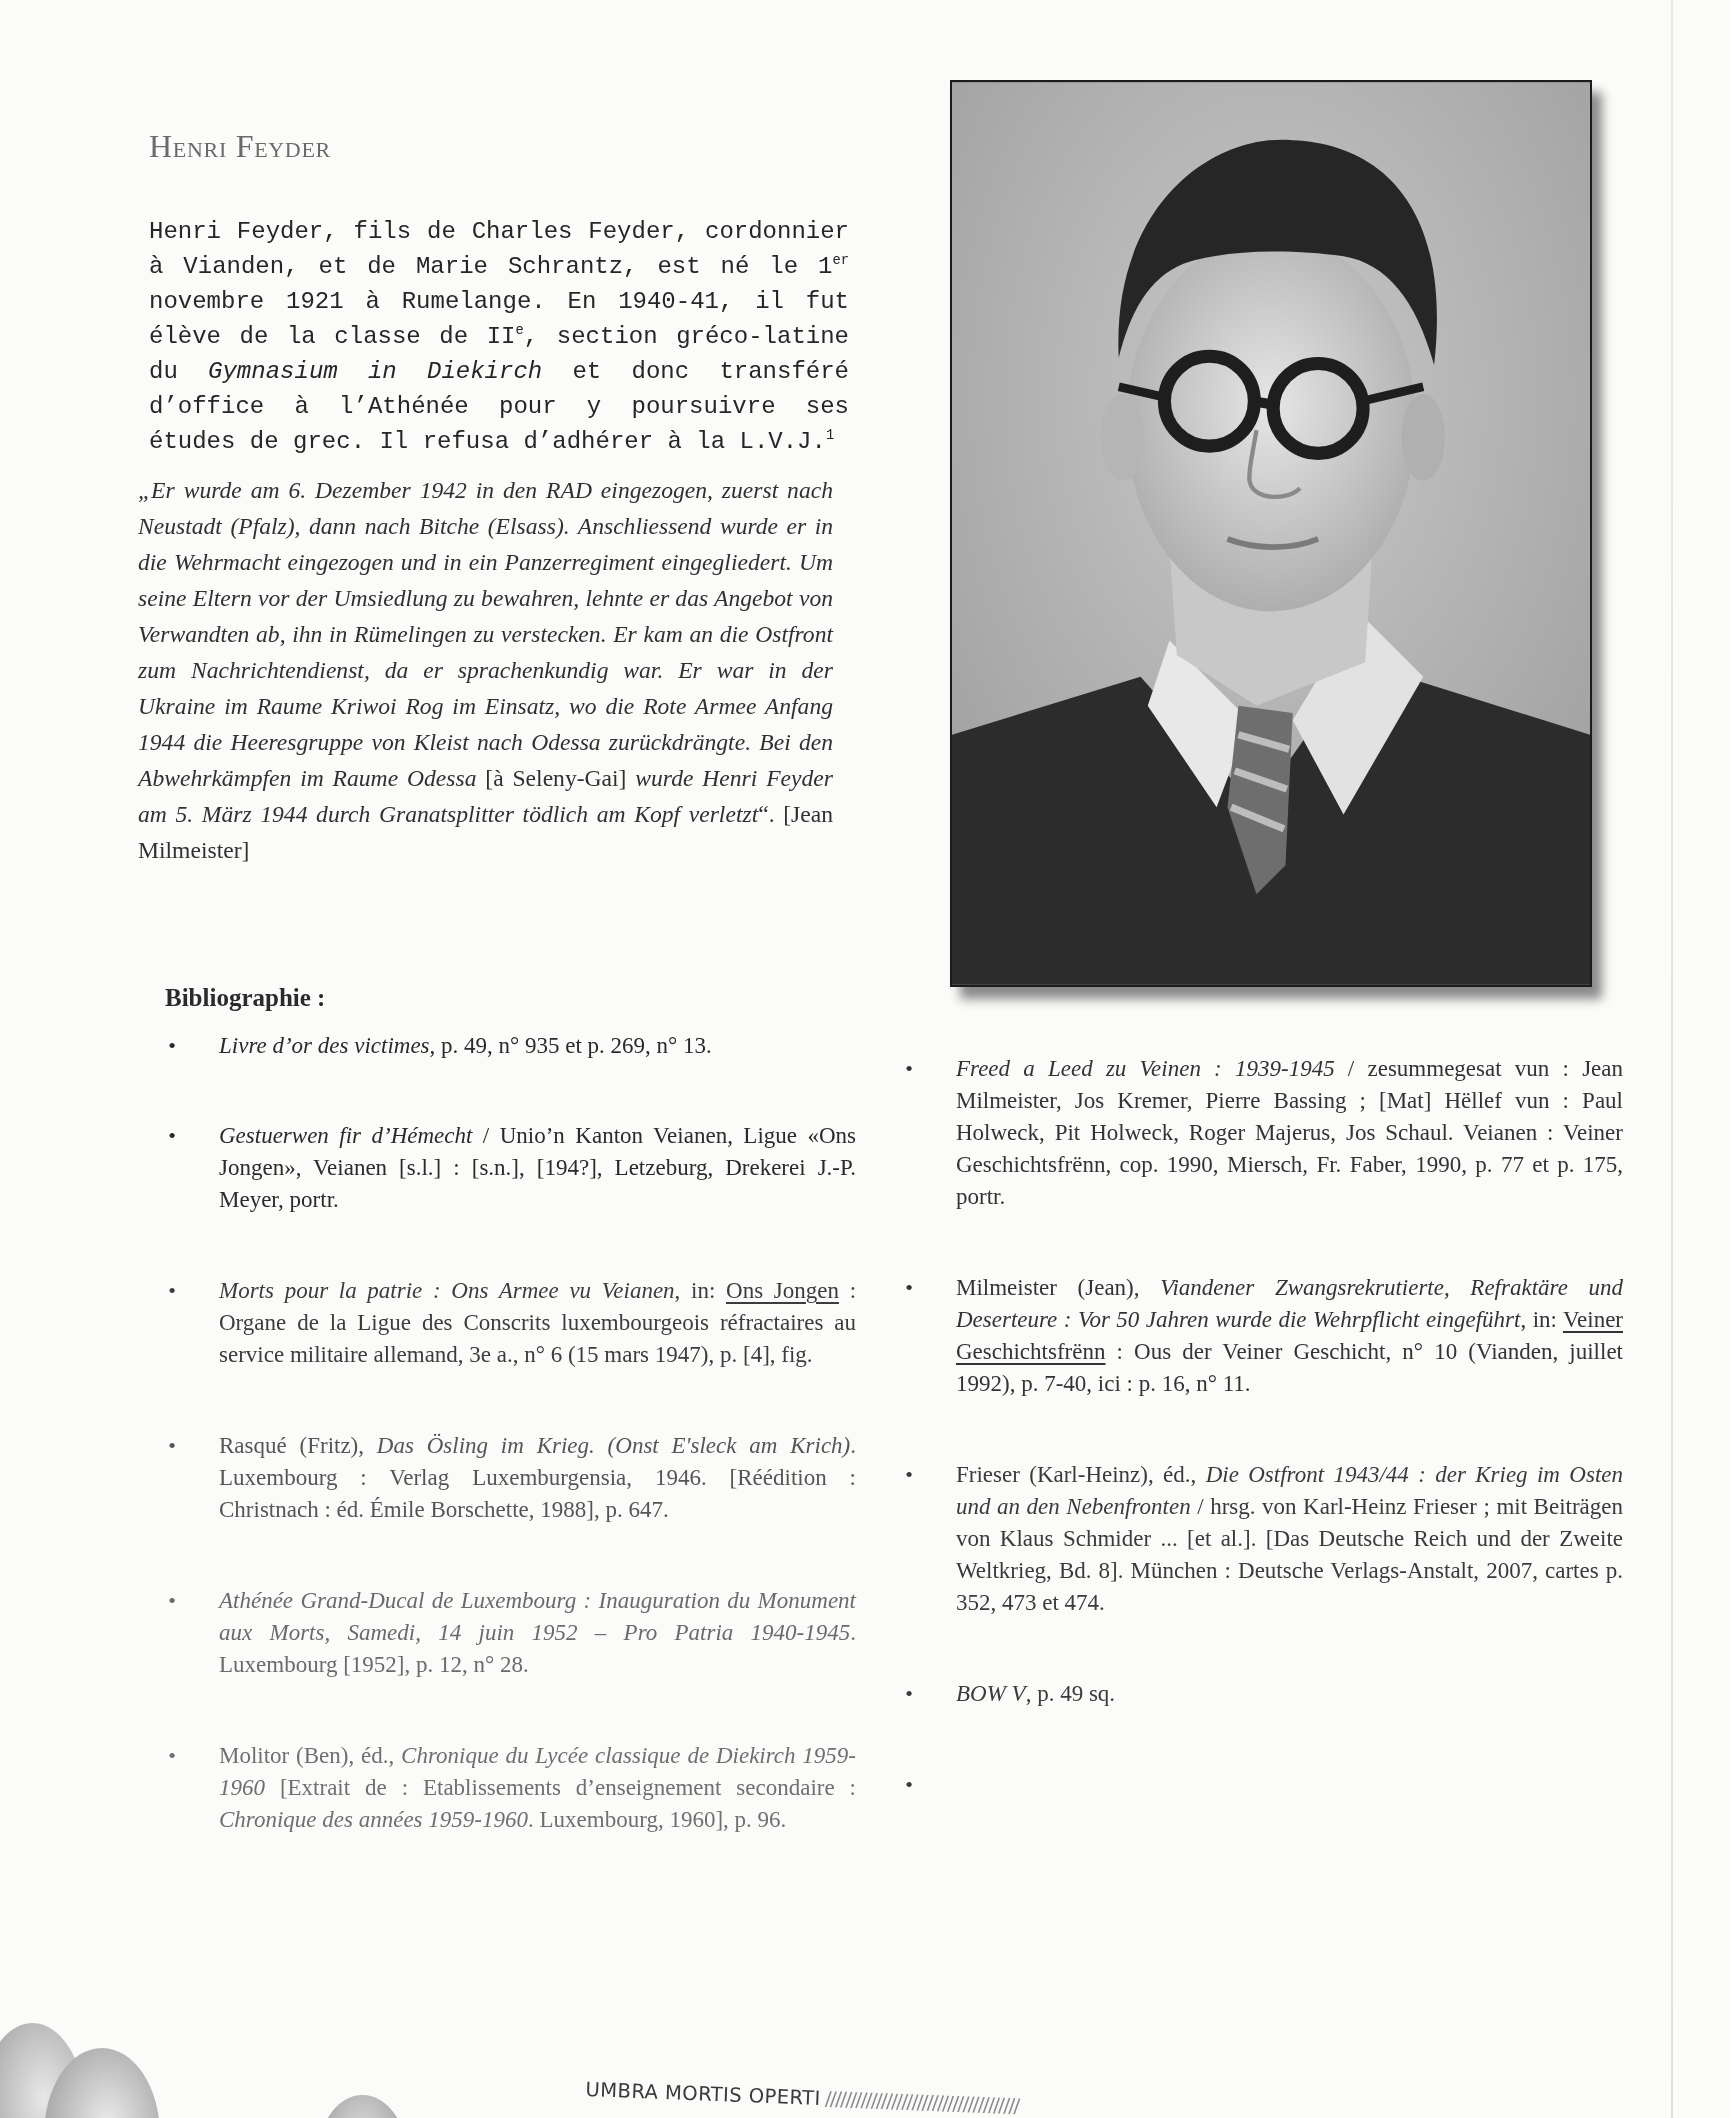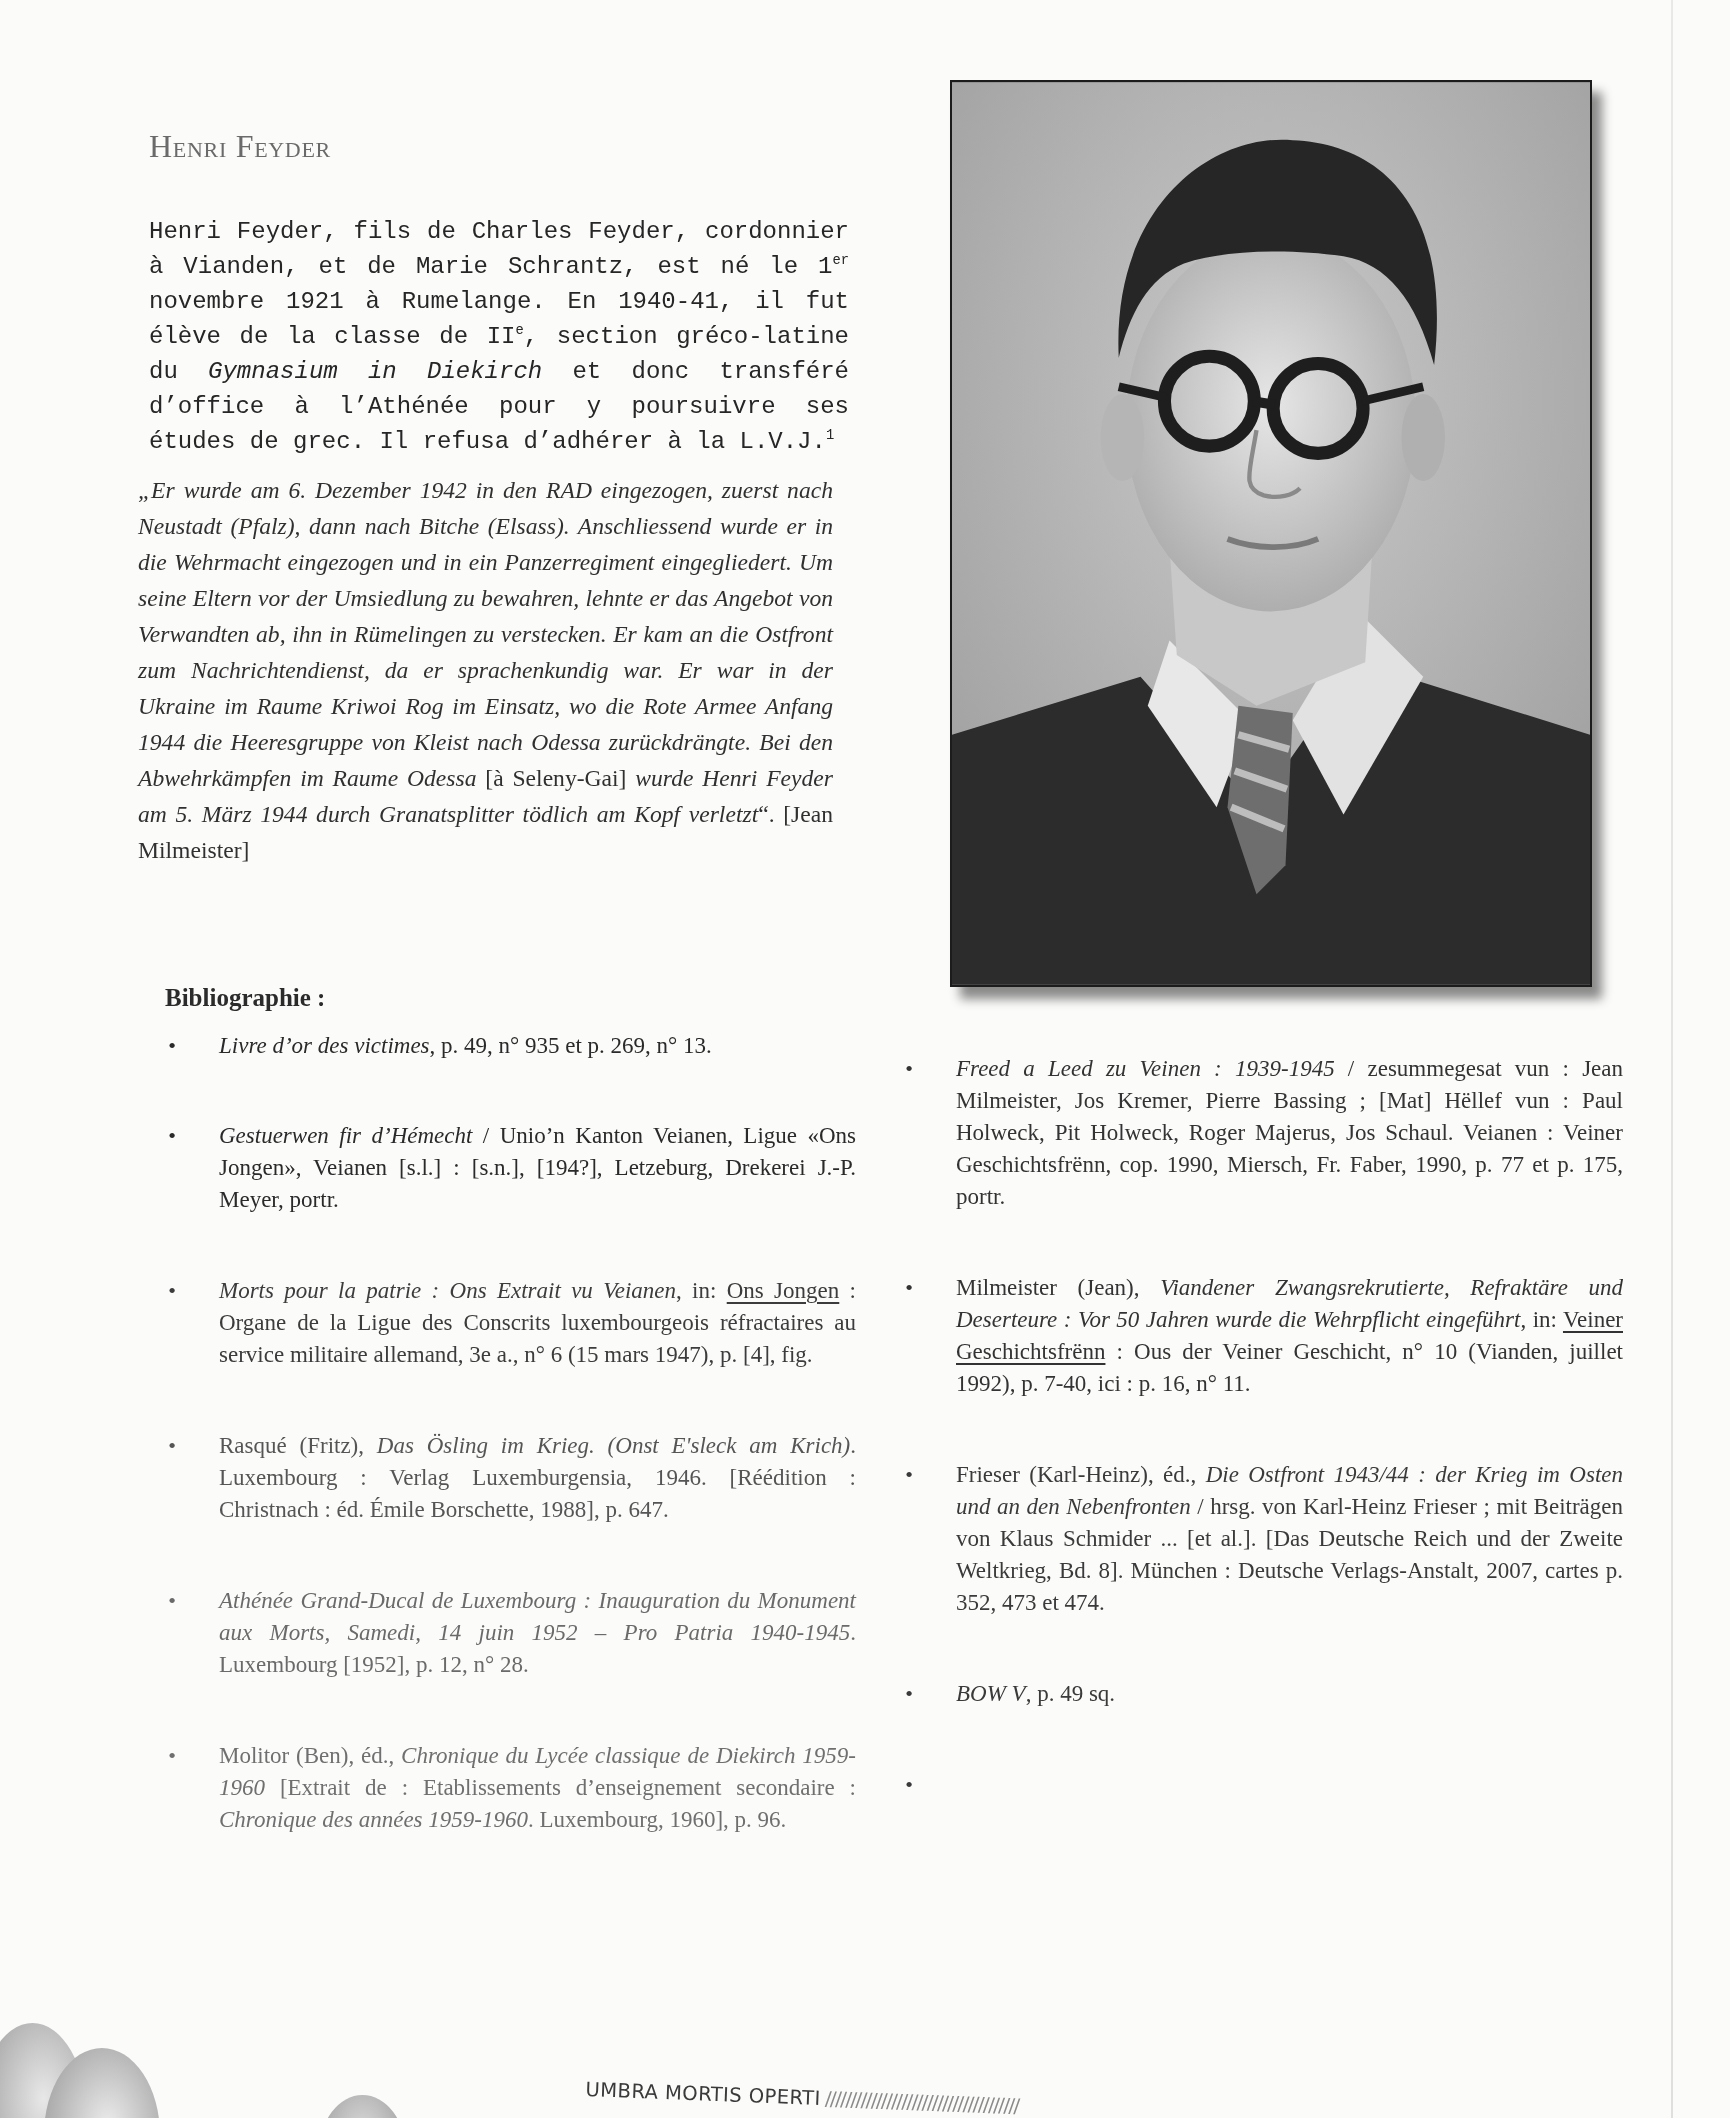--- a/index.html
+++ b/index.html
@@ -123,21 +123,21 @@
 <h2 class="biblio-title">Bibliographie :</h2>
 
 <div class="col col-left">
   <div class="bib-item" style="margin-bottom:58px;">
     <span class="bullet">•</span><i>Livre d’or des victimes</i><span>, p. 49, n° 935 et p. 269, n° 13.</span>
   </div>
   <div class="bib-item" style="margin-bottom:59px;">
     <span class="bullet">•</span><i>Gestuerwen fir d’Hémecht</i><span> / Unio’n Kanton Veianen, Ligue «Ons Jongen», Veianen [s.l.] : [s.n.], [194?], Letzeburg, Drekerei J.-P. Meyer, portr.</span>
   </div>
   <div class="bib-item" style="margin-bottom:59px;color:#3c3c3c;">
-    <span class="bullet">•</span><i>Morts pour la patrie : Ons Extrait vu Veianen</i><span>, in: </span><u>Ons Jongen</u><span> : Organe de la Ligue des Conscrits luxembourgeois réfractaires au service militaire allemand, 3e a., n° 6 (15 mars 1947), p. [4], fig.</span>
+    <span class="bullet">•</span><i>Morts pour la patrie : Ons Armee vu Veianen</i><span>, in: </span><u>Ons Jongen</u><span> : Organe de la Ligue des Conscrits luxembourgeois réfractaires au service militaire allemand, 3e a., n° 6 (15 mars 1947), p. [4], fig.</span>
   </div>
   <div class="bib-item" style="margin-bottom:59px;color:#555;">
     <span class="bullet">•</span><span>Rasqué (Fritz), </span><i>Das Ösling im Krieg. (Onst E'sleck am Krich)</i><span>. Luxembourg : Verlag Luxemburgensia, 1946. [Réédition : Christnach : éd. Émile Borschette, 1988], p. 647.</span>
   </div>
   <div class="bib-item" style="margin-bottom:59px;color:#6a6a6a;">
     <span class="bullet">•</span><i>Athénée Grand-Ducal de Luxembourg : Inauguration du Monument aux Morts, Samedi, 14 juin 1952 – Pro Patria 1940-1945</i><span>. Luxembourg [1952], p. 12, n° 28.</span>
   </div>
   <div class="bib-item" style="color:#6f6f6f;">
     <span class="bullet">•</span><span>Molitor (Ben), éd., </span><i>Chronique du Lycée classique de Diekirch 1959-1960</i><span> [Extrait de : Etablissements d’enseignement secondaire : </span><i>Chronique des années 1959-1960</i><span>. Luxembourg, 1960], p. 96.</span>
   </div>

